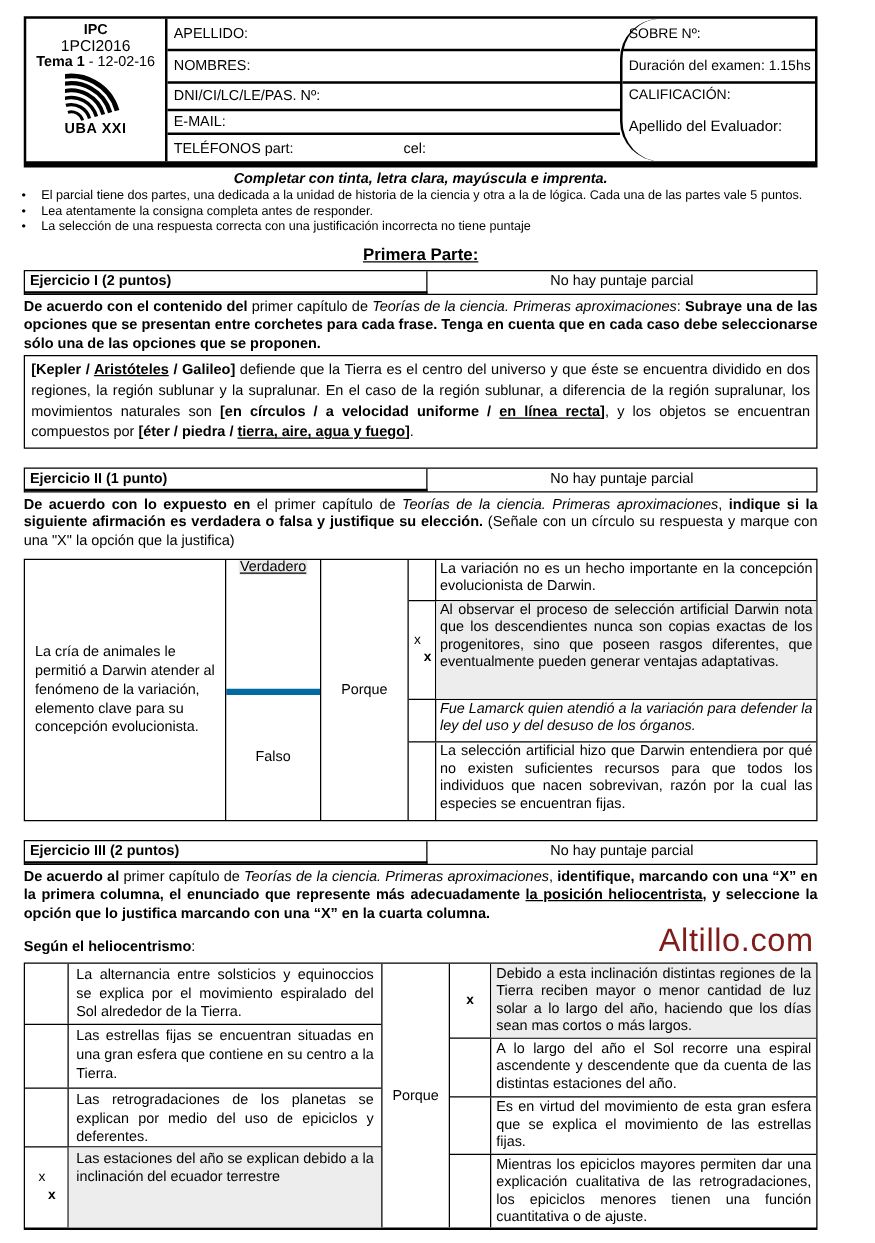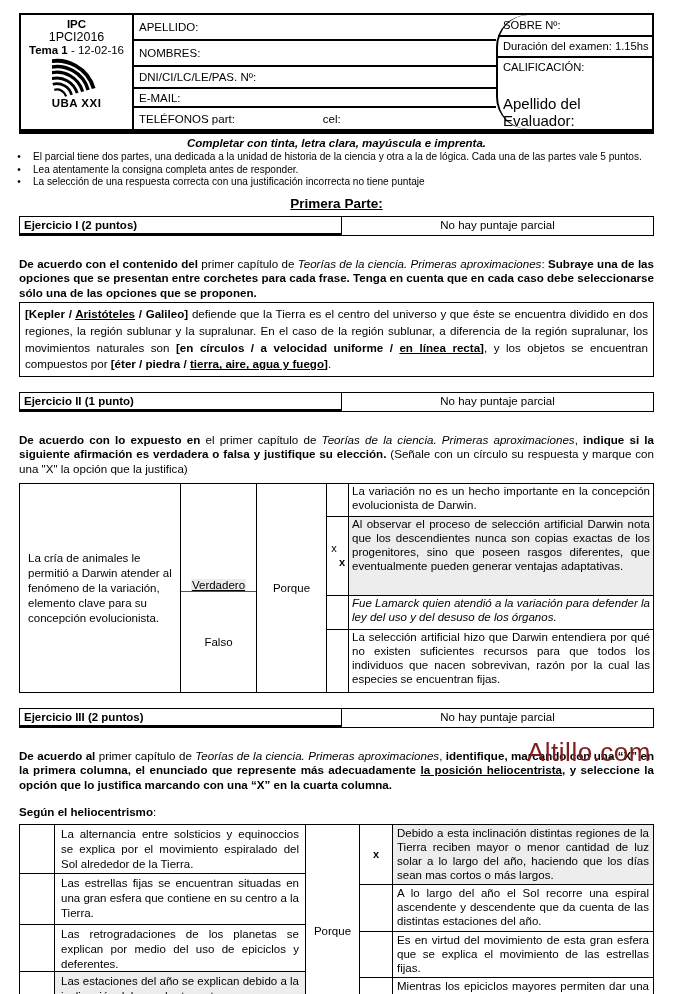--- a/index.html
+++ b/index.html
@@ -19,43 +19,43 @@
   .hdr-mid{width:362px;box-sizing:border-box;display:flex;flex-direction:column;}
   .hm{box-sizing:border-box;border-bottom:2px solid #000;display:flex;align-items:center;padding-left:5px;font-size:11.5px;}
   .hm1,.hm2{height:26px;}
   .hm3{height:22px;}
   .hm4{height:19px;}
   .hm5{flex:1;border-bottom:none;}
   .cel{margin-left:88px;}
   .hdr-right{flex:1;box-sizing:border-box;border-left:2px solid #000;display:flex;flex-direction:column;font-size:11.2px;border-radius:32px;}
   .hr{box-sizing:border-box;border-bottom:2px solid #000;display:flex;align-items:center;padding-left:5px;height:26px;}
   .hr3{flex:1;padding:3px 0 0 5px;}
-  .evaluador{font-size:15px;margin-top:22px;}
+  .evaluador{font-size:12px;margin-top:12px;}
 
   
   .notice{text-align:center;font-weight:700;font-style:italic;font-size:11.5px;margin-top:3px;}
   .bullets{margin-top:2px;font-size:10.1px;line-height:1.26;margin-left:-14px;}
   .bullet{display:flex;}
   .bullet .dot{width:28px;text-align:center;font-size:10px;}
   .bullet .bt{flex:1;}
   .part-title{text-align:center;font-weight:700;font-size:13.5px;text-decoration:underline;margin-top:7px;}
   .ex-row{display:flex;box-sizing:border-box;border:1px solid #000;height:20px;margin-top:5px;font-size:11.5px;}
   .mt-lg{margin-top:15px;}
   .ex-label{width:322px;box-sizing:border-box;border-right:1px solid #000;border-bottom:2px solid #000;font-weight:700;padding:2px 0 0 4px;}
   .ex-rest{flex:1;text-align:center;padding-top:2px;}
-  .intro{font-size:11.6px;line-height:1.24;text-align:justify;margin-top:21px;}
+  .intro{font-size:11.6px;line-height:1.24;text-align:justify;margin-top:3px;}
   .kbox{box-sizing:border-box;border:1px solid #000;padding:3px 5px;font-size:11.6px;line-height:1.44;text-align:justify;margin-top:2px;}
   .subtitle{font-size:11.6px;margin-top:13px;}
   .cell-hl{background:#ededed;}
 
   
   .t2{display:flex;box-sizing:border-box;border:1px solid #000;height:210px;margin-top:7px;font-size:11.5px;}
   .t2-st{width:160px;box-sizing:border-box;padding:4px 8px;display:flex;align-items:center;line-height:1.3;}
   .t2-vf{width:77px;box-sizing:border-box;border-left:1px solid #000;border-right:1px solid #000;display:flex;flex-direction:column;}
-  .t2-v{height:108px;box-sizing:border-box;border-bottom:1px solid #0369a1;display:flex;align-items:flex-end;justify-content:center;}
+  .t2-v{height:108px;box-sizing:border-box;border-bottom:5px solid #0369a1;display:flex;align-items:flex-start;justify-content:center;}
   .t2-f{flex:1;display:flex;align-items:center;justify-content:center;}
   .vtext{text-decoration:underline;background:#ececec;padding:0 1px;}
   .t2-pq{width:70px;box-sizing:border-box;border-right:1px solid #000;display:flex;align-items:center;justify-content:center;}
   .t2-right{flex:1;display:flex;flex-direction:column;}
   .t2-row{display:flex;box-sizing:border-box;border-bottom:1px solid #000;}
   .t2-row:last-child{border-bottom:none;flex:1;}
   .r1{height:33px;}.r2{height:79px;}.r3{height:34px;font-style:italic;}
   .xc{width:22px;box-sizing:border-box;border-right:1px solid #000;display:flex;flex-direction:column;align-items:center;justify-content:center;font-size:11px;}
   .jt{flex:1;padding:1px 3px;text-align:justify;line-height:1.2;}
   .mark{display:block;line-height:1.25;}

